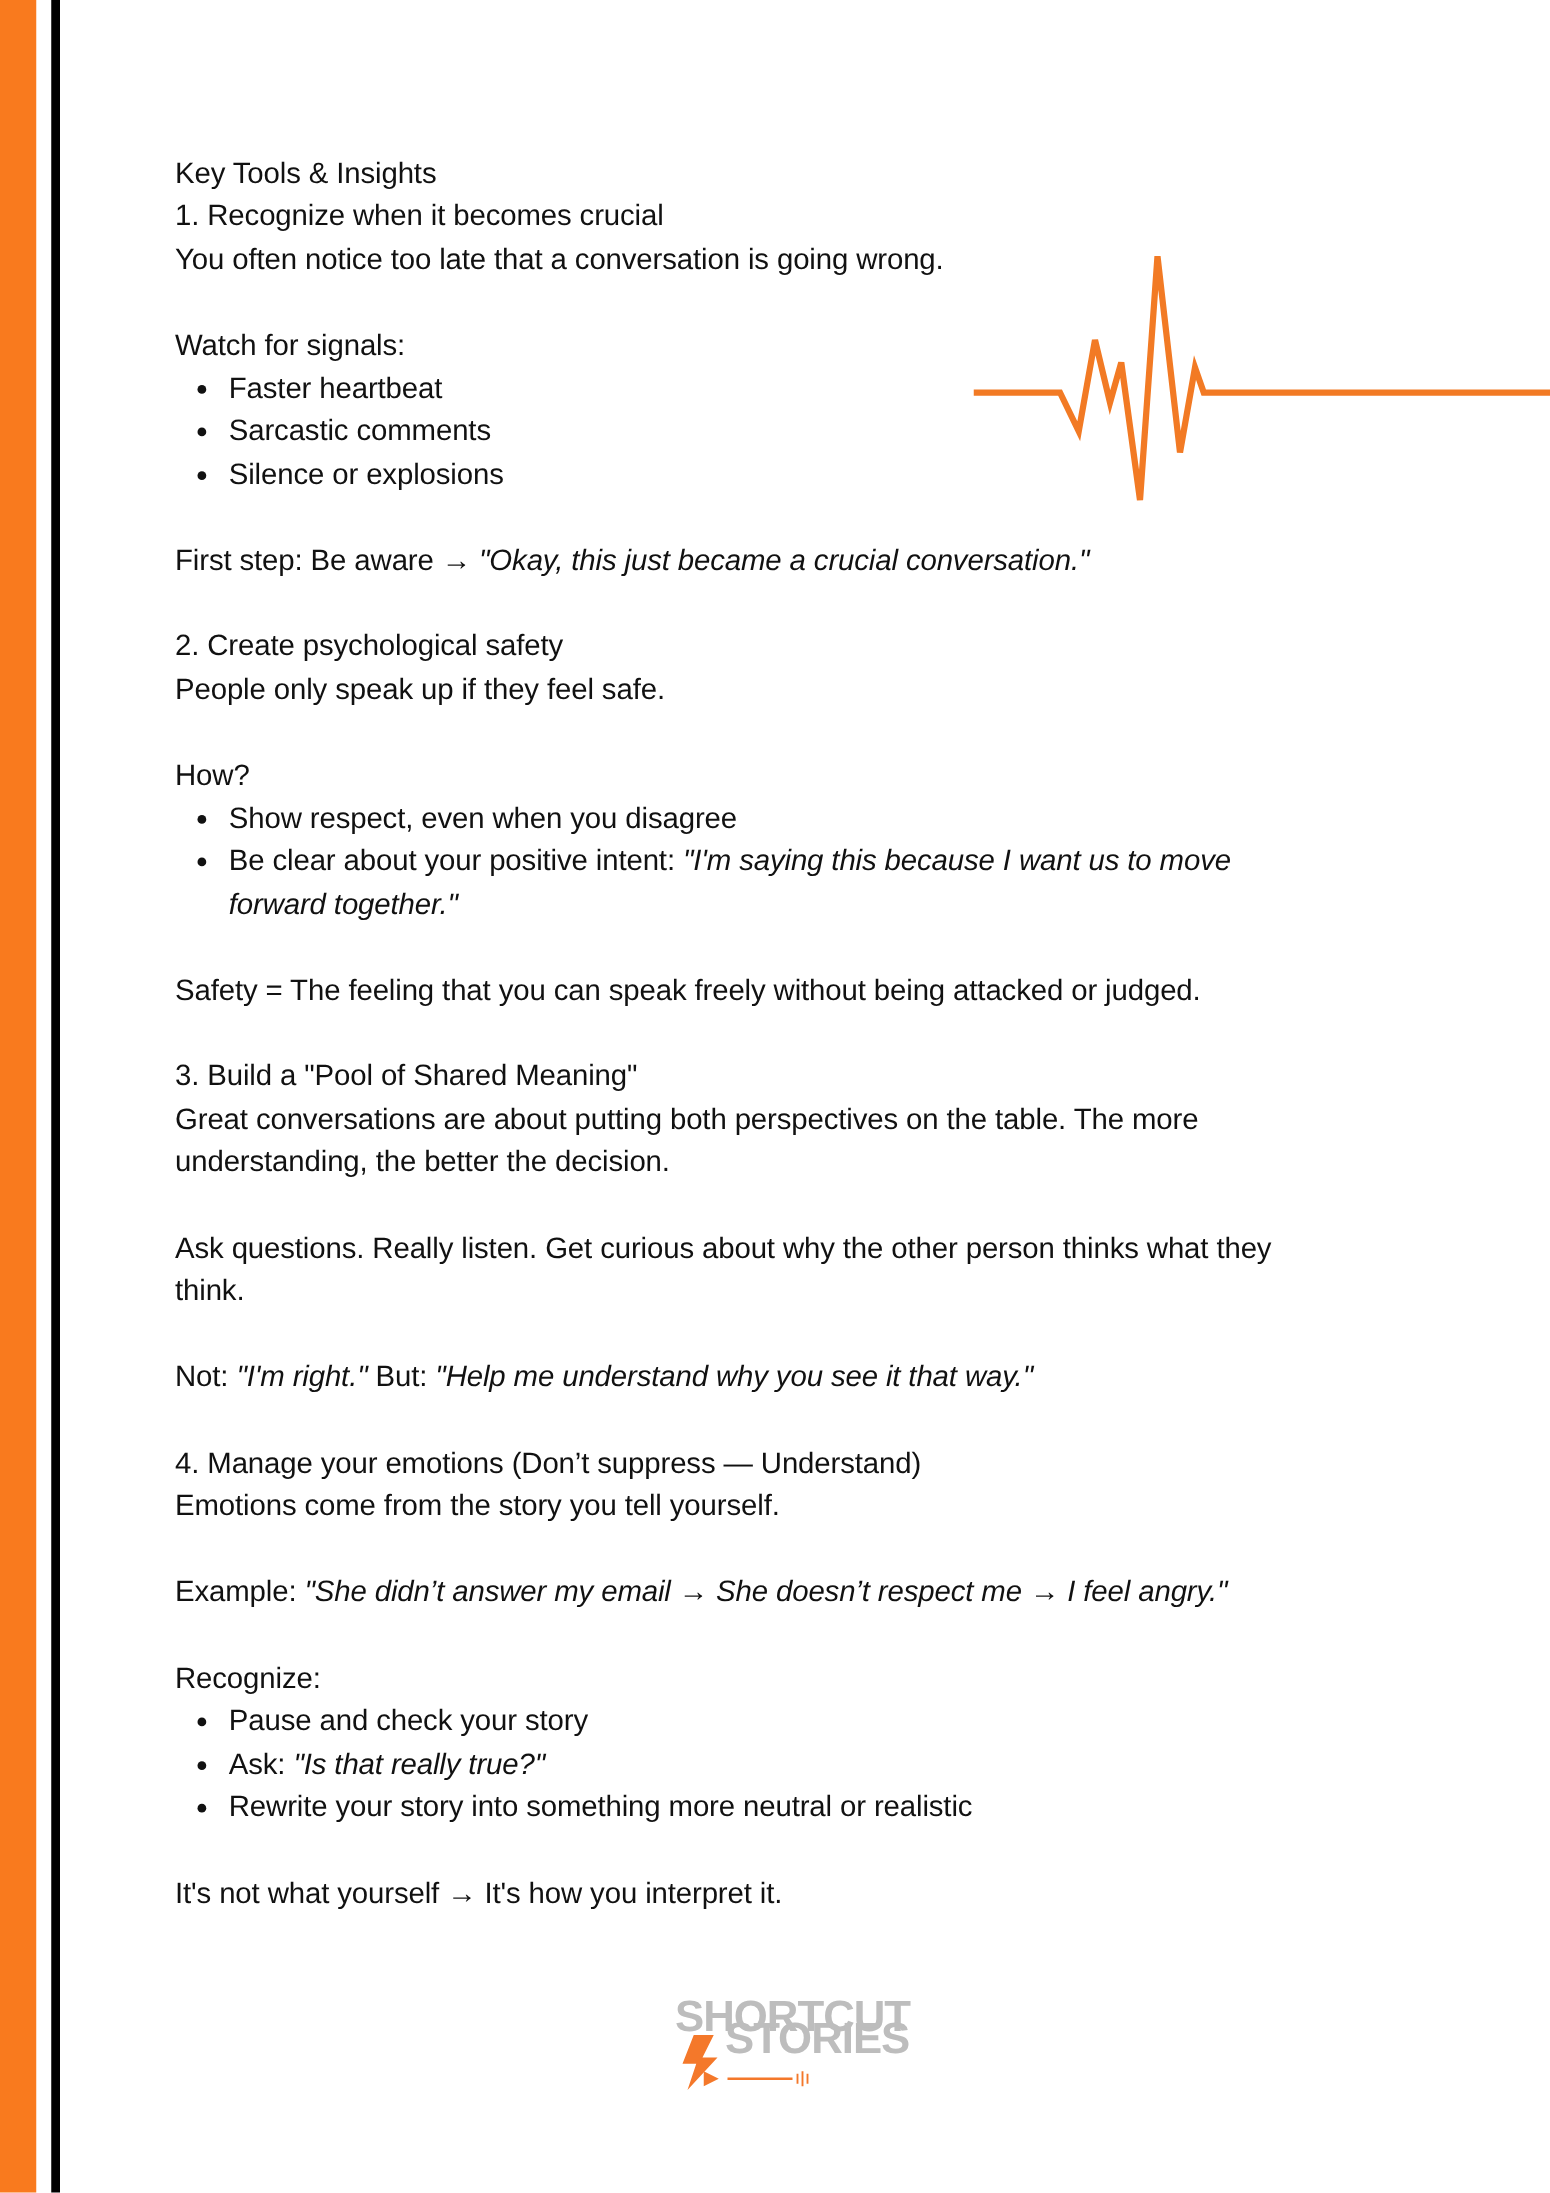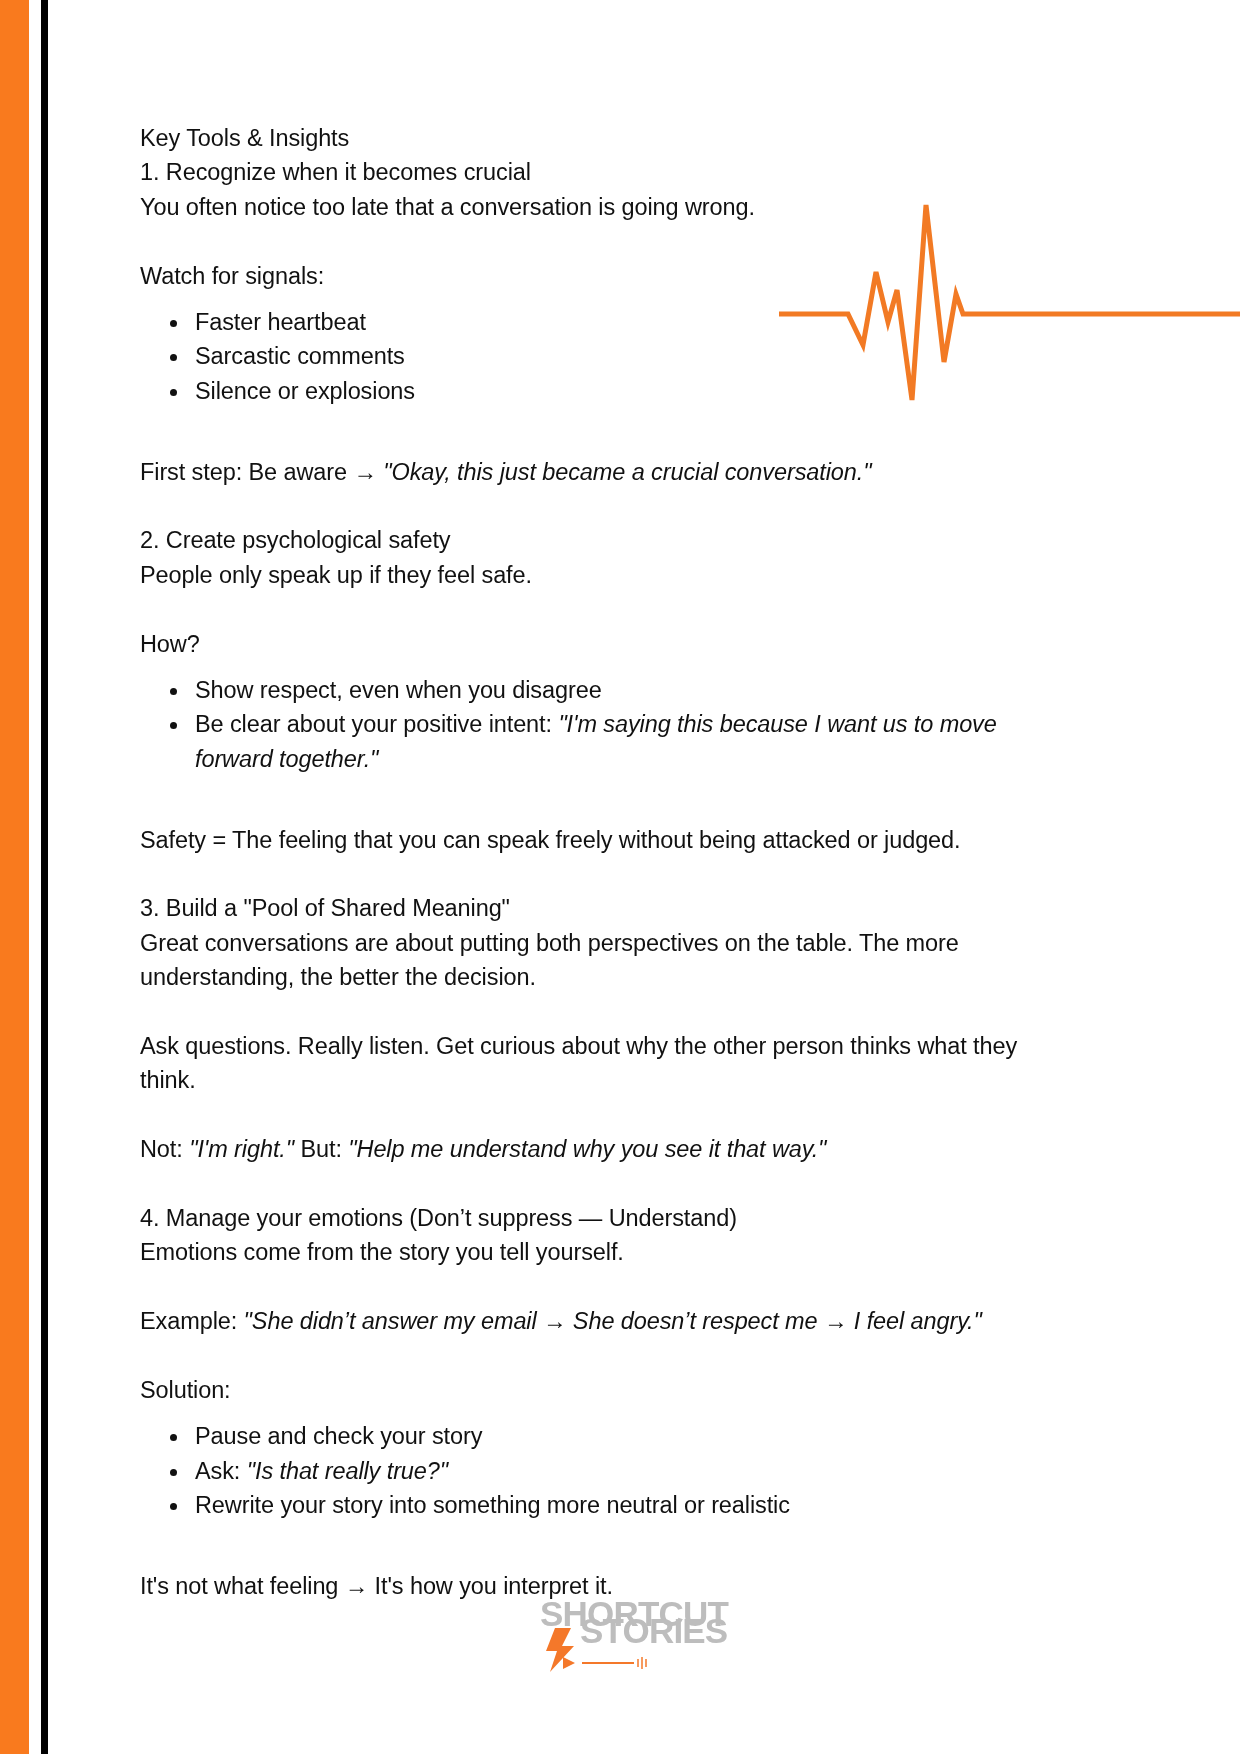--- a/index.html
+++ b/index.html
@@ -13,21 +13,21 @@
   .heartbeat { position: absolute; left: 0; top: 0; width: 1240px; height: 1754px; pointer-events: none; }
   .content {
     position: absolute; left: 140px; top: 121px; width: 960px;
     font-size: 23.5px; line-height: 34.4px; letter-spacing: -0.1px;
   }
   .line { min-height: 34.4px; white-space: nowrap; }
   .wrap { white-space: normal; }
   .blank { height: 34.4px; }
   .h { font-weight: normal; }
   .em { font-style: italic; }
-  ul { list-style: none; margin: 12px; padding: 0; }
+  ul { list-style: none; margin: 0; padding: 0; }
   li { position: relative; padding-left: 43px; }
   li .dot { position: absolute; left: 18px; top: 15px; width: 7px; height: 7px; border-radius: 50%; background: #111; }
   .logo { position: absolute; left: 530px; top: 1595px; width: 180px; height: 90px; }
   .logo .w1, .logo .w2 {
     position: absolute; color: #BDBDBD; font-weight: bold; font-size: 35px; letter-spacing: -0.8px; line-height: 28px;
   }
   .logo .w1 { left: 10px; top: 5px; }
   .logo .w2 { left: 50px; top: 22px; }
   .logo svg { position: absolute; left: 0; top: 0; }
 </style>
@@ -75,28 +75,28 @@
   <div class="line wrap" style="width:930px">Ask questions. Really listen. Get curious about why the other person thinks what they think.</div>
   <div class="blank"></div>
   <div class="line"><span>Not: </span><span class="em">"I'm right."</span><span> But: </span><span class="em">"Help me understand why you see it that way."</span></div>
   <div class="blank"></div>
 
   <div class="line h">4. Manage your emotions (Don’t suppress — Understand)</div>
   <div class="line">Emotions come from the story you tell yourself.</div>
   <div class="blank"></div>
   <div class="line"><span class="h">Example:</span><span class="em"> "She didn’t answer my email → She doesn’t respect me → I feel angry."</span></div>
   <div class="blank"></div>
-  <div class="line h">Solution:</div>
+  <div class="line h">Recognize:</div>
   <ul>
     <li class="line"><span class="dot"></span><span>Pause and check your story</span></li>
     <li class="line"><span class="dot"></span><span>Ask: </span><span class="em">"Is that really true?"</span></li>
     <li class="line"><span class="dot"></span><span>Rewrite your story into something more neutral or realistic</span></li>
   </ul>
   <div class="blank"></div>
-  <div class="line">It's not what feeling → It's how you interpret it.</div>
+  <div class="line">It's not what yourself → It's how you interpret it.</div>
 </div>
 
 <div class="logo">
   <span class="w1">SHORTCUT</span>
   <span class="w2">STORIES</span>
   <svg width="180" height="90" viewBox="0 0 180 90">
     <polygon points="25,33 41,33 32,51 44,51 20,77 27,56 16,56" fill="#F4782A"></polygon>
     <polygon points="33,62 45,68 33,74" fill="#F4782A"></polygon>
     <line x1="52" y1="68" x2="104" y2="68" stroke="#F4782A" stroke-width="2"></line>
     <line x1="108" y1="64" x2="108" y2="72" stroke="#F4782A" stroke-width="1.5"></line>

